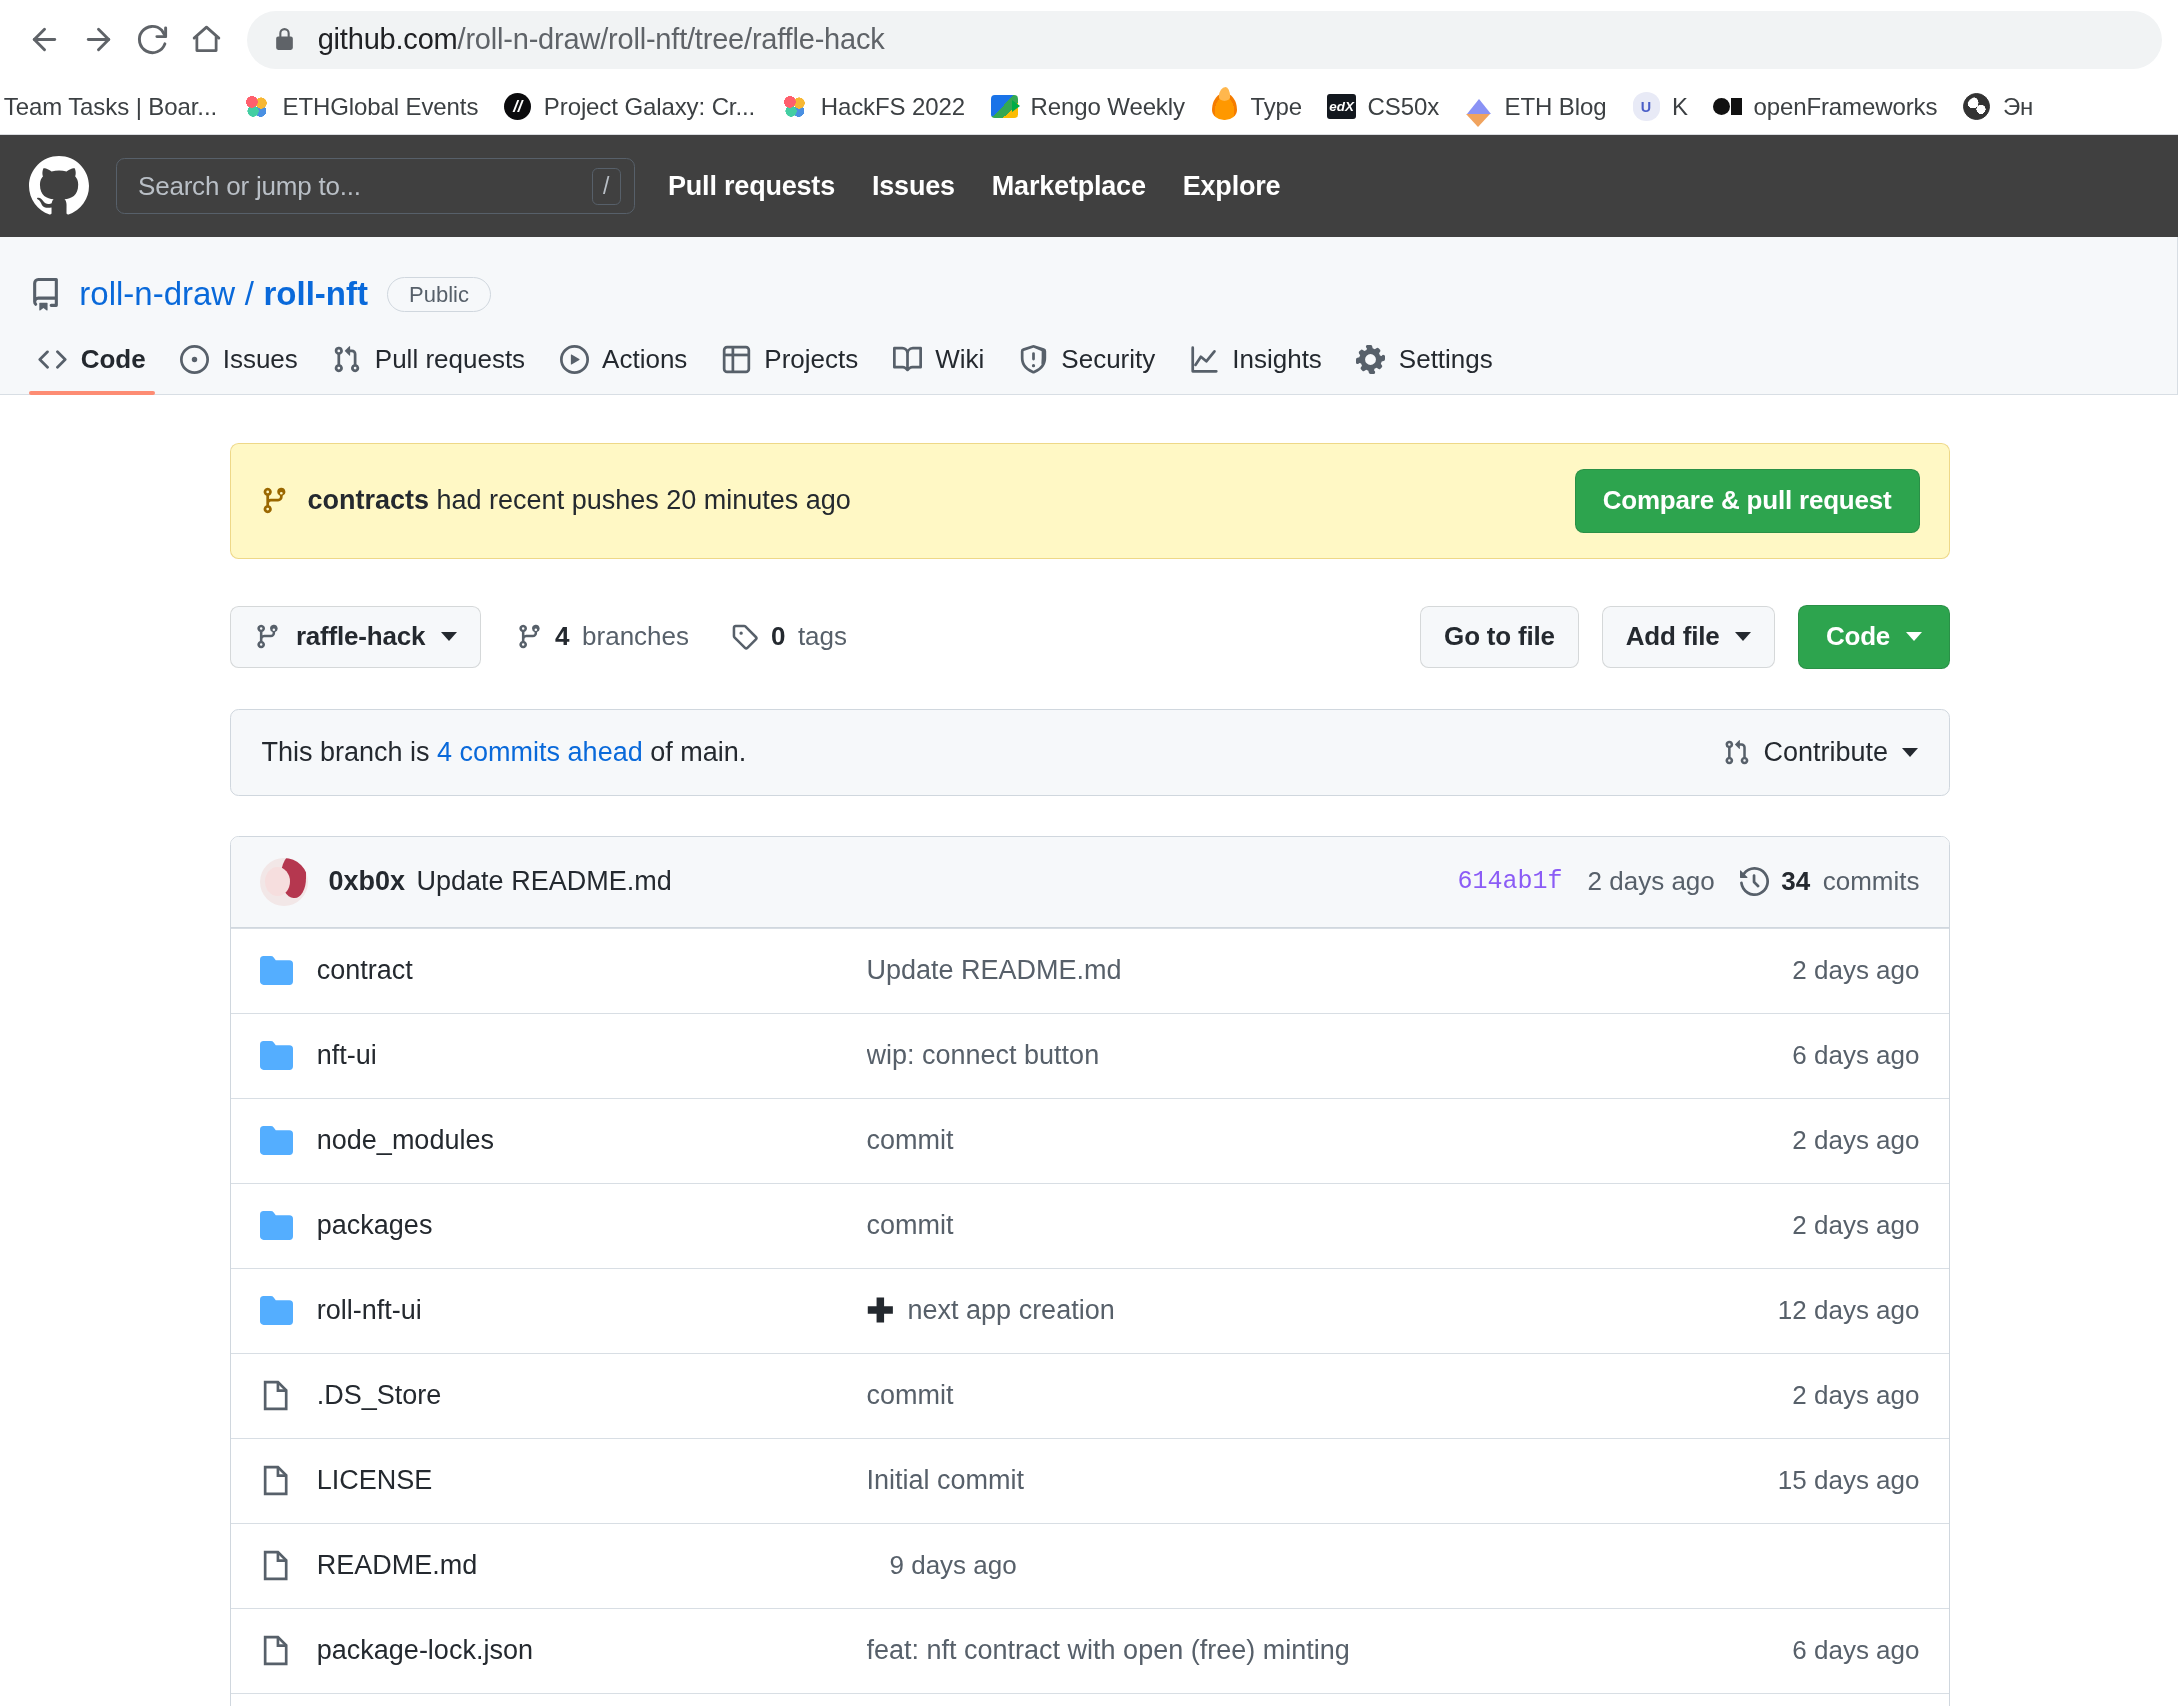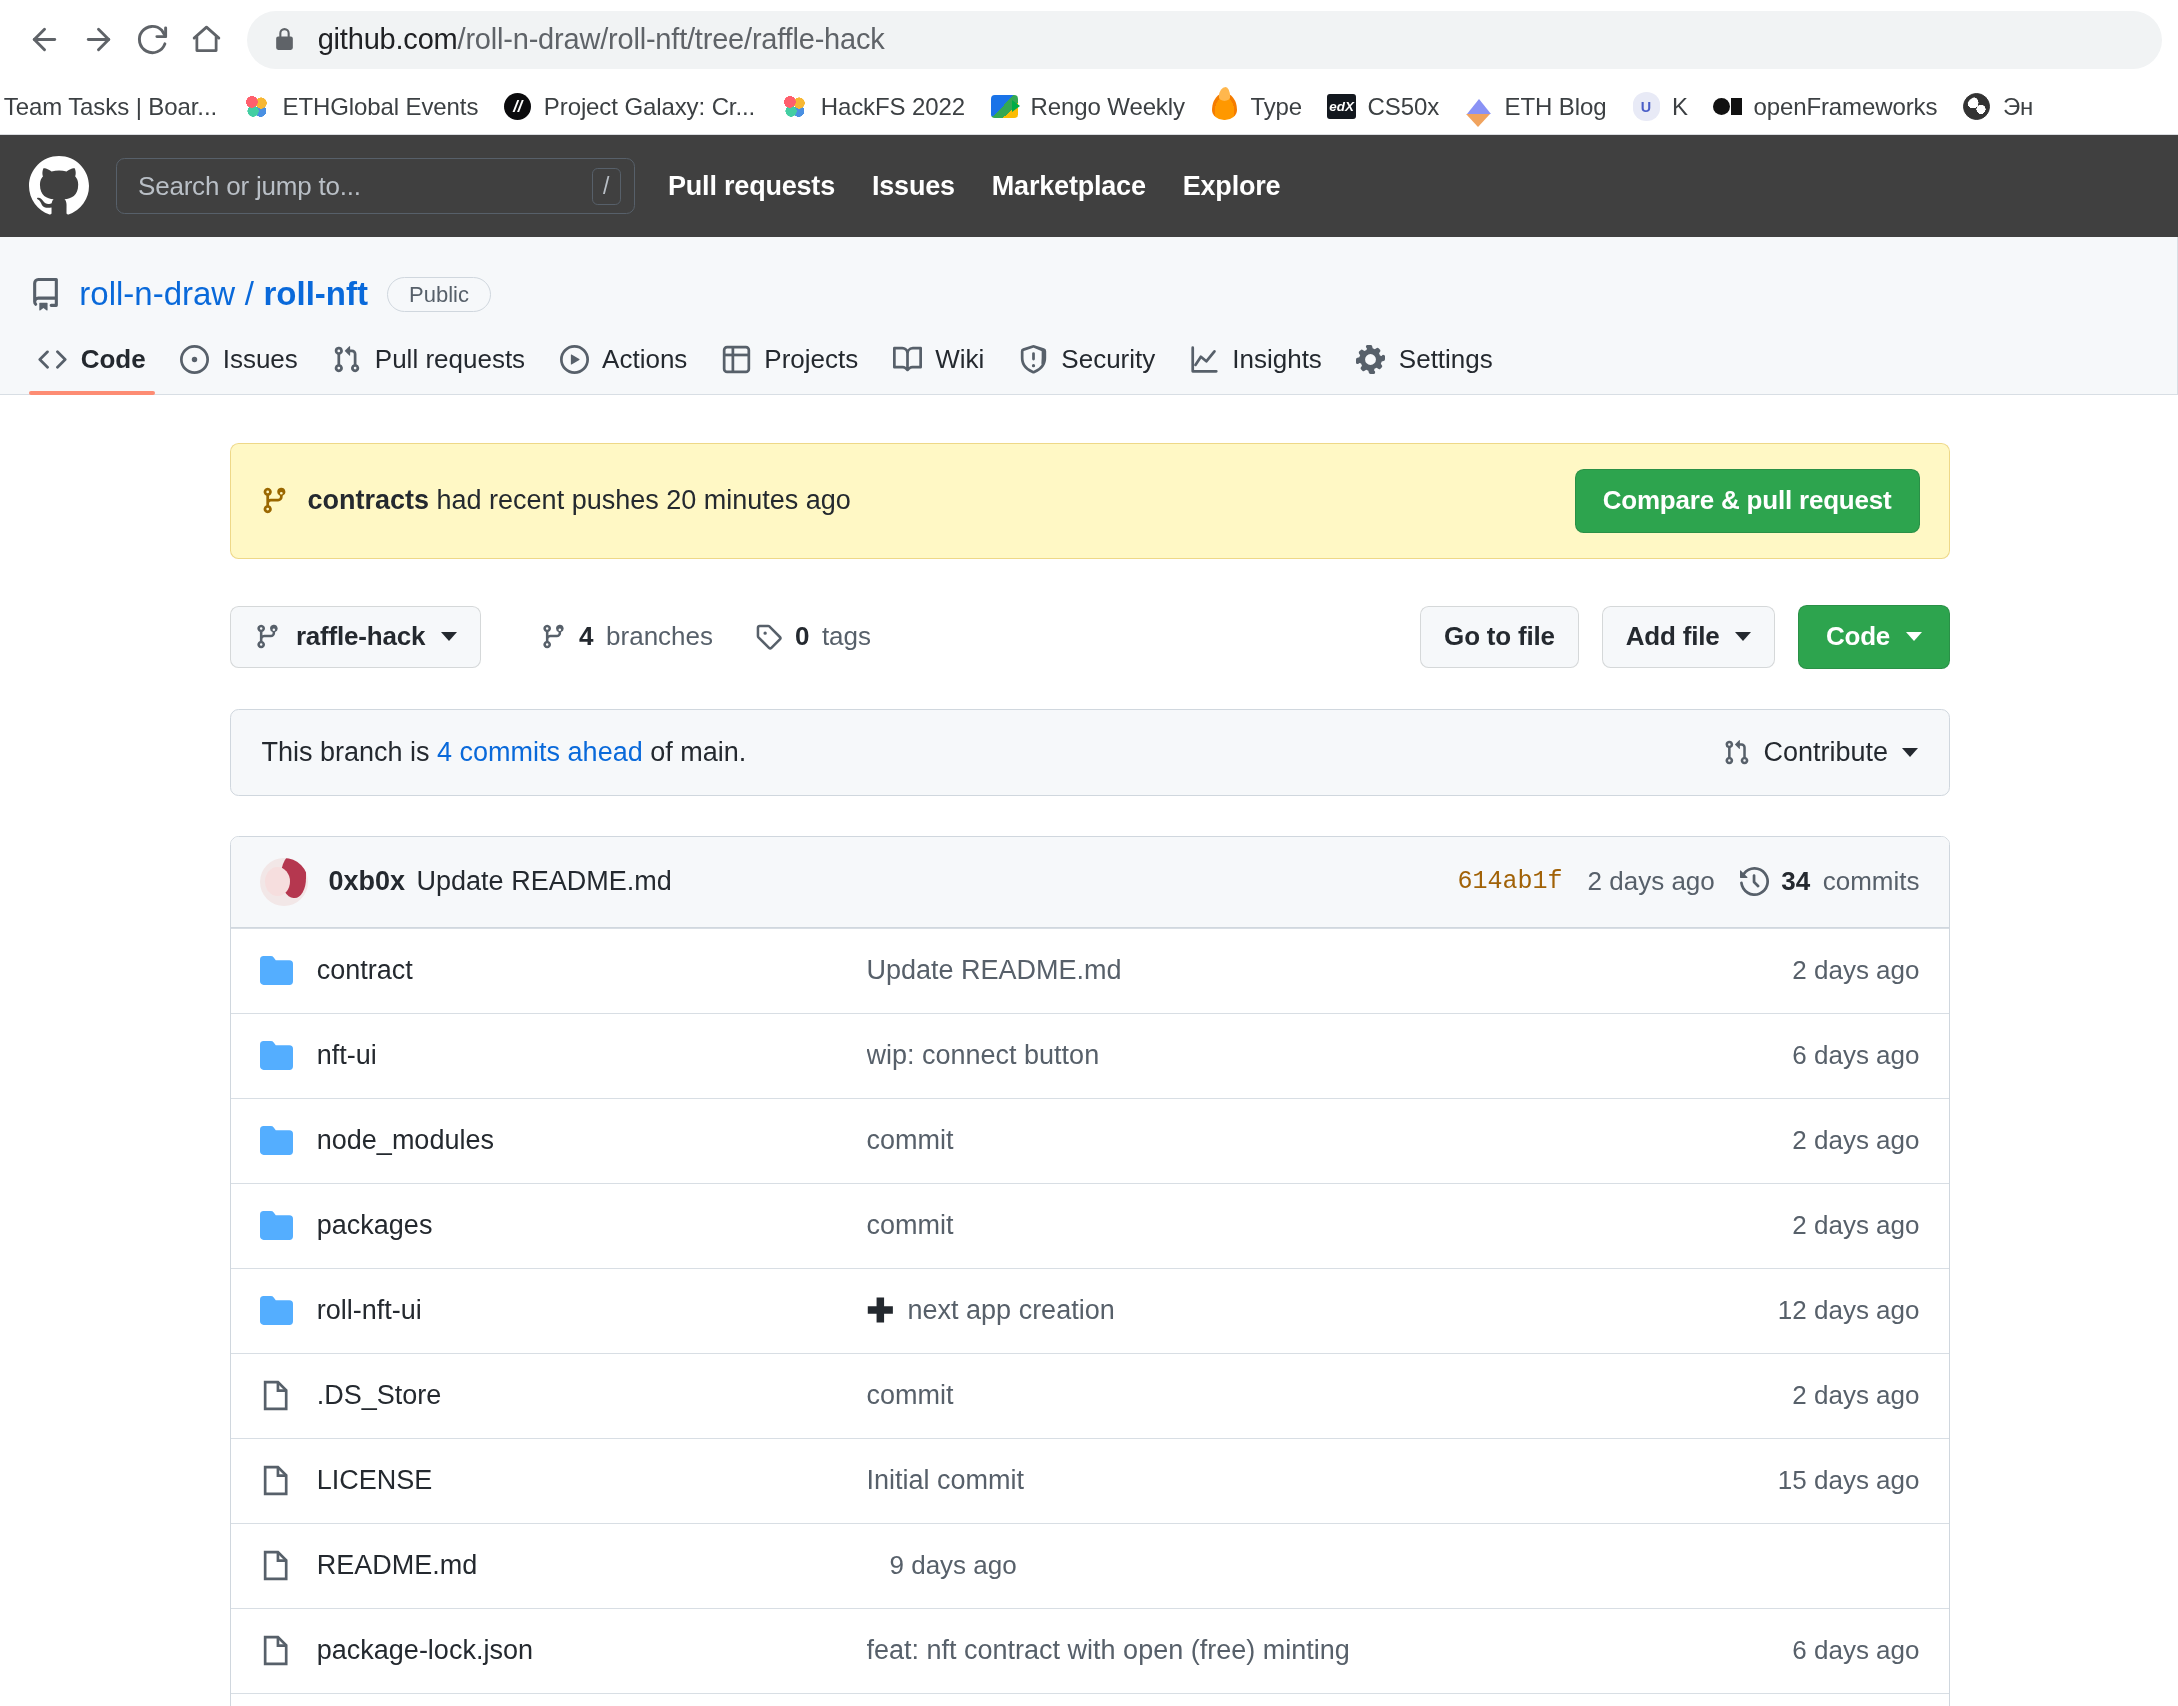--- a/index.html
+++ b/index.html
@@ -300,21 +300,20 @@
     font-size: 26px;
     font-weight: 600;
     padding: 15.4px 27px;
     letter-spacing: -0.2px;
   }
 
   .branch-row {
     margin-top: 46px;
     display: flex;
     align-items: center;
-    gap: 24px;
   }
   .btn-grey {
     background: #f6f8fa;
     border: 1px solid rgba(27,31,36,0.15);
     border-radius: 8.6px;
     font-size: 26px;
     font-weight: 600;
     color: #24292f;
     padding: 14.4px 23px;
     display: flex; align-items: center; gap: 15.4px;
@@ -378,21 +377,21 @@
     border-radius: 50% 40% 45% 50%;
   }
   .avatar::after{
     content:''; position:absolute; left:5.8px; top:9.6px;
     width:25px;height:29px;background:#f6dede;
     border-radius:50%;
   }
   .commit-author { font-size: 27px; font-weight: 700; color:#24292f; margin-right: 11.5px; }
   .commit-msg { font-size: 27px; color:#24292f; }
   .commit-right { margin-left:auto; display:flex; align-items:center; gap: 25px; }
-  .sha { font-size: 25px; color:#a16207; font-family:"Liberation Mono", monospace; }
+  .sha { font-size: 25px; color:#8b5cf6; font-family:"Liberation Mono", monospace; }
   .commit-date { font-size: 26px; color:#57606a; }
   .commits-count { display:flex; align-items:center; gap:12.5px; font-size:26px; color:#57606a; }
   .commits-count b { color:#24292f; font-weight:600; }
   .commits-count .cicon { color:#57606a; display:flex; }
 
   .file-row {
     display: flex; align-items: center;
     border-top: 1px solid #d8dee4;
     padding: 0 29px;
     height: 85px;

